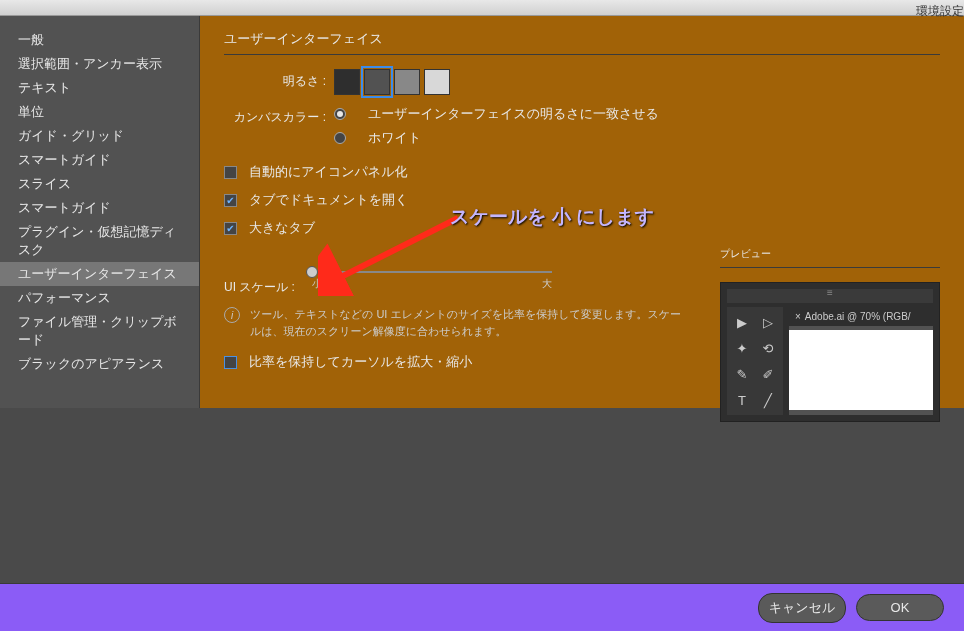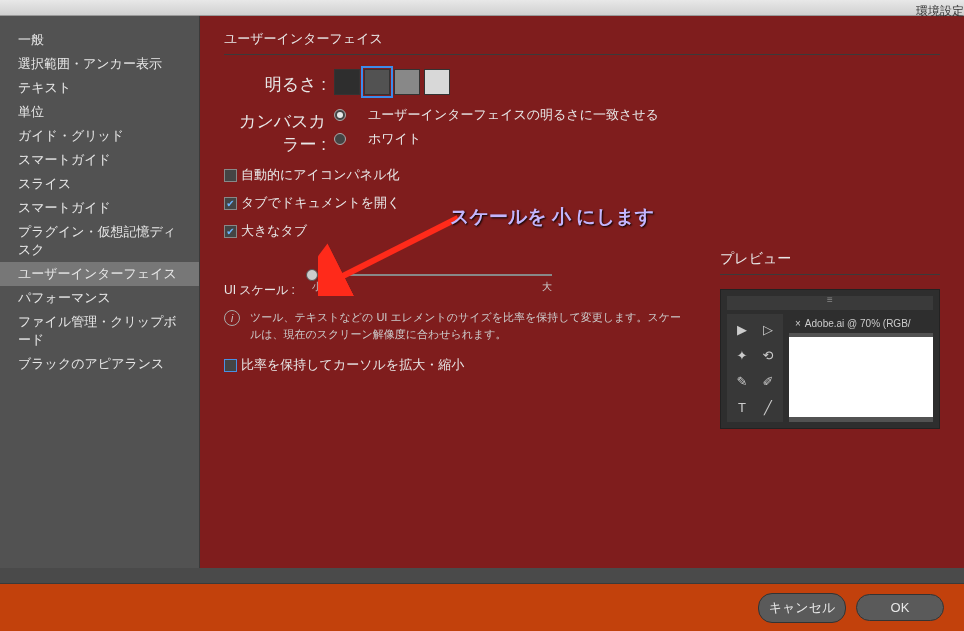--- a/index.html
+++ b/index.html
@@ -1,59 +1,59 @@
 <!DOCTYPE html>
 <html><head>
 <meta charset="utf-8">
 <style>
 * { box-sizing: border-box; margin: 0; padding: 0; font-family: "Hiragino Kaku Gothic Pro", "Meiryo", sans-serif; }
 body { background: #4a4a4a; width: 964px; height: 631px; overflow: hidden; position: relative; }
 .titlebar { height: 16px; background: linear-gradient(#e8e8e8, #d0d0d0); text-align: right; font-size: 12px; line-height: 22px; color: #333; border-bottom: 1px solid #999; }
-.main { display: flex; height: 552px; background: #7f1d1d; }
+.main { display: flex; height: 392px; background: #a16207; }
 .sidebar { width: 200px; background: #525252; padding: 12px 0; border-right: 1px solid #3a3a3a; }
 .sidebar-item { padding: 3px 18px; font-size: 13px; color: #e8e8e8; cursor: pointer; }
 .sidebar-item.selected { background: #777; }
 .content { flex: 1; padding: 14px 24px; color: #e8e8e8; font-size: 13px; }
 .section-title { font-size: 13px; margin-bottom: 6px; }
 .hr { border: none; border-top: 1px solid #3a3a3a; margin-bottom: 14px; }
 .row { display: flex; align-items: flex-start; margin-bottom: 10px; }
-.row-label { width: 110px; text-align: right; padding-right: 8px; padding-top: 4px; font-size: 17px; }
+.row-label { width: 110px; text-align: right; padding-right: 8px; padding-top: 4px; font-size: 12px; }
 .row-content { flex: 1; }
 .swatches { display: flex; gap: 4px; }
 .swatch { width: 26px; height: 26px; border: 1px solid #333; cursor: pointer; }
 .swatch.selected { outline: 2px solid #3b8ceb; outline-offset: 1px; }
 .radio-row { display: flex; align-items: center; gap: 22px; margin-bottom: 6px; font-size: 13px; }
 .radio { width: 12px; height: 12px; border-radius: 50%; border: 1px solid #aaa; display: inline-flex; align-items: center; justify-content: center; background: #444; }
 .radio.checked::after { content: ""; width: 6px; height: 6px; background: #e8e8e8; border-radius: 50%; }
-.check-row { display: flex; align-items: center; gap: 4px; margin-bottom: 10px; font-size: 13px; margin-left: 0; }
+.check-row { display: flex; align-items: center; gap: 12px; margin-bottom: 10px; font-size: 13px; margin-left: 0; }
 .checkbox { width: 13px; height: 13px; border: 1px solid #888; background: #444; display: inline-flex; align-items: center; justify-content: center; font-size: 10px; color: #5aa3ff; }
 .checkbox.checked::after { content: "✔"; color: #6db4ff; }
 .checkbox.unchecked-blue { border-color: #4a90e2; }
 .slider-row { display: flex; align-items: center; margin-top: 18px; margin-bottom: 6px; }
 .slider-label { width: 88px; font-size: 12px; margin-top: 14px; }
 .slider-wrap { position: relative; width: 240px; }
 .slider-track { height: 2px; background: #888; position: relative; }
 .slider-thumb { position: absolute; top: -5px; left: 0; width: 12px; height: 12px; border-radius: 50%; background: #ccc; border: 1px solid #555; margin-left: -6px; }
 .slider-ticks { display: flex; justify-content: space-between; font-size: 10px; margin-top: 4px; color: #ccc; }
 .info-row { display: flex; gap: 10px; margin-top: 10px; font-size: 11px; color: #ccc; line-height: 1.5; }
 .info-icon { width: 16px; height: 16px; border: 1px solid #aaa; border-radius: 50%; display: flex; align-items: center; justify-content: center; font-size: 10px; font-style: italic; color: #ccc; flex-shrink: 0; margin-top: 1px; }
 .lower { display: flex; gap: 30px; }
 .lower-left { flex: 1; }
 .preview { width: 220px; }
-.preview-title { font-size: 14px; margin-bottom: 6px; }
+.preview-title { font-size: 10px; margin-bottom: 6px; }
 .preview-box { background: #2e2e2e; padding: 6px; border: 1px solid #222; }
 .preview-bar { height: 14px; background: #3a3a3a; margin-bottom: 4px; position: relative; }
 .preview-bar::before { content: "≡"; position: absolute; left: 50%; top: -2px; transform: translateX(-50%); color: #888; font-size: 10px; }
 .preview-inner { display: flex; gap: 6px; }
 .toolgrid { display: grid; grid-template-columns: 22px 22px; gap: 4px; background: #383838; padding: 4px; }
 .toolcell { width: 22px; height: 22px; display: flex; align-items: center; justify-content: center; color: #ccc; font-size: 13px; }
 .doc-tab { background: #2e2e2e; padding: 4px 6px; font-size: 10px; color: #ccc; display: flex; align-items: center; gap: 4px; }
 .doc-canvas { background: #fff; height: 80px; margin-top: 4px; }
 .doc-wrap { flex: 1; background: #525252; }
-.footer { position: absolute; bottom: 0; left: 0; right: 0; height: 48px; background: #c2410c; display: flex; justify-content: flex-end; align-items: center; padding-right: 20px; gap: 10px; border-top: 1px solid #3a3a3a; }
+.footer { position: absolute; bottom: 0; left: 0; right: 0; height: 48px; background: #8b5cf6; display: flex; justify-content: flex-end; align-items: center; padding-right: 20px; gap: 10px; border-top: 1px solid #3a3a3a; }
 .btn { background: #5a5a5a; border: 1px solid #333; color: #e8e8e8; padding: 5px 0; width: 88px; text-align: center; border-radius: 14px; font-size: 13px; cursor: pointer; }
 .annotation { position: absolute; top: 204px; left: 450px; font-size: 19px; font-weight: bold; color: #c4b5fd; text-shadow: 1px 1px 2px #000; pointer-events: none; }
 .arrow { position: absolute; pointer-events: none; }
 </style>
 </head>
 <body>
 
 <div class="titlebar">環境設定</div>
 
 <div class="main">

